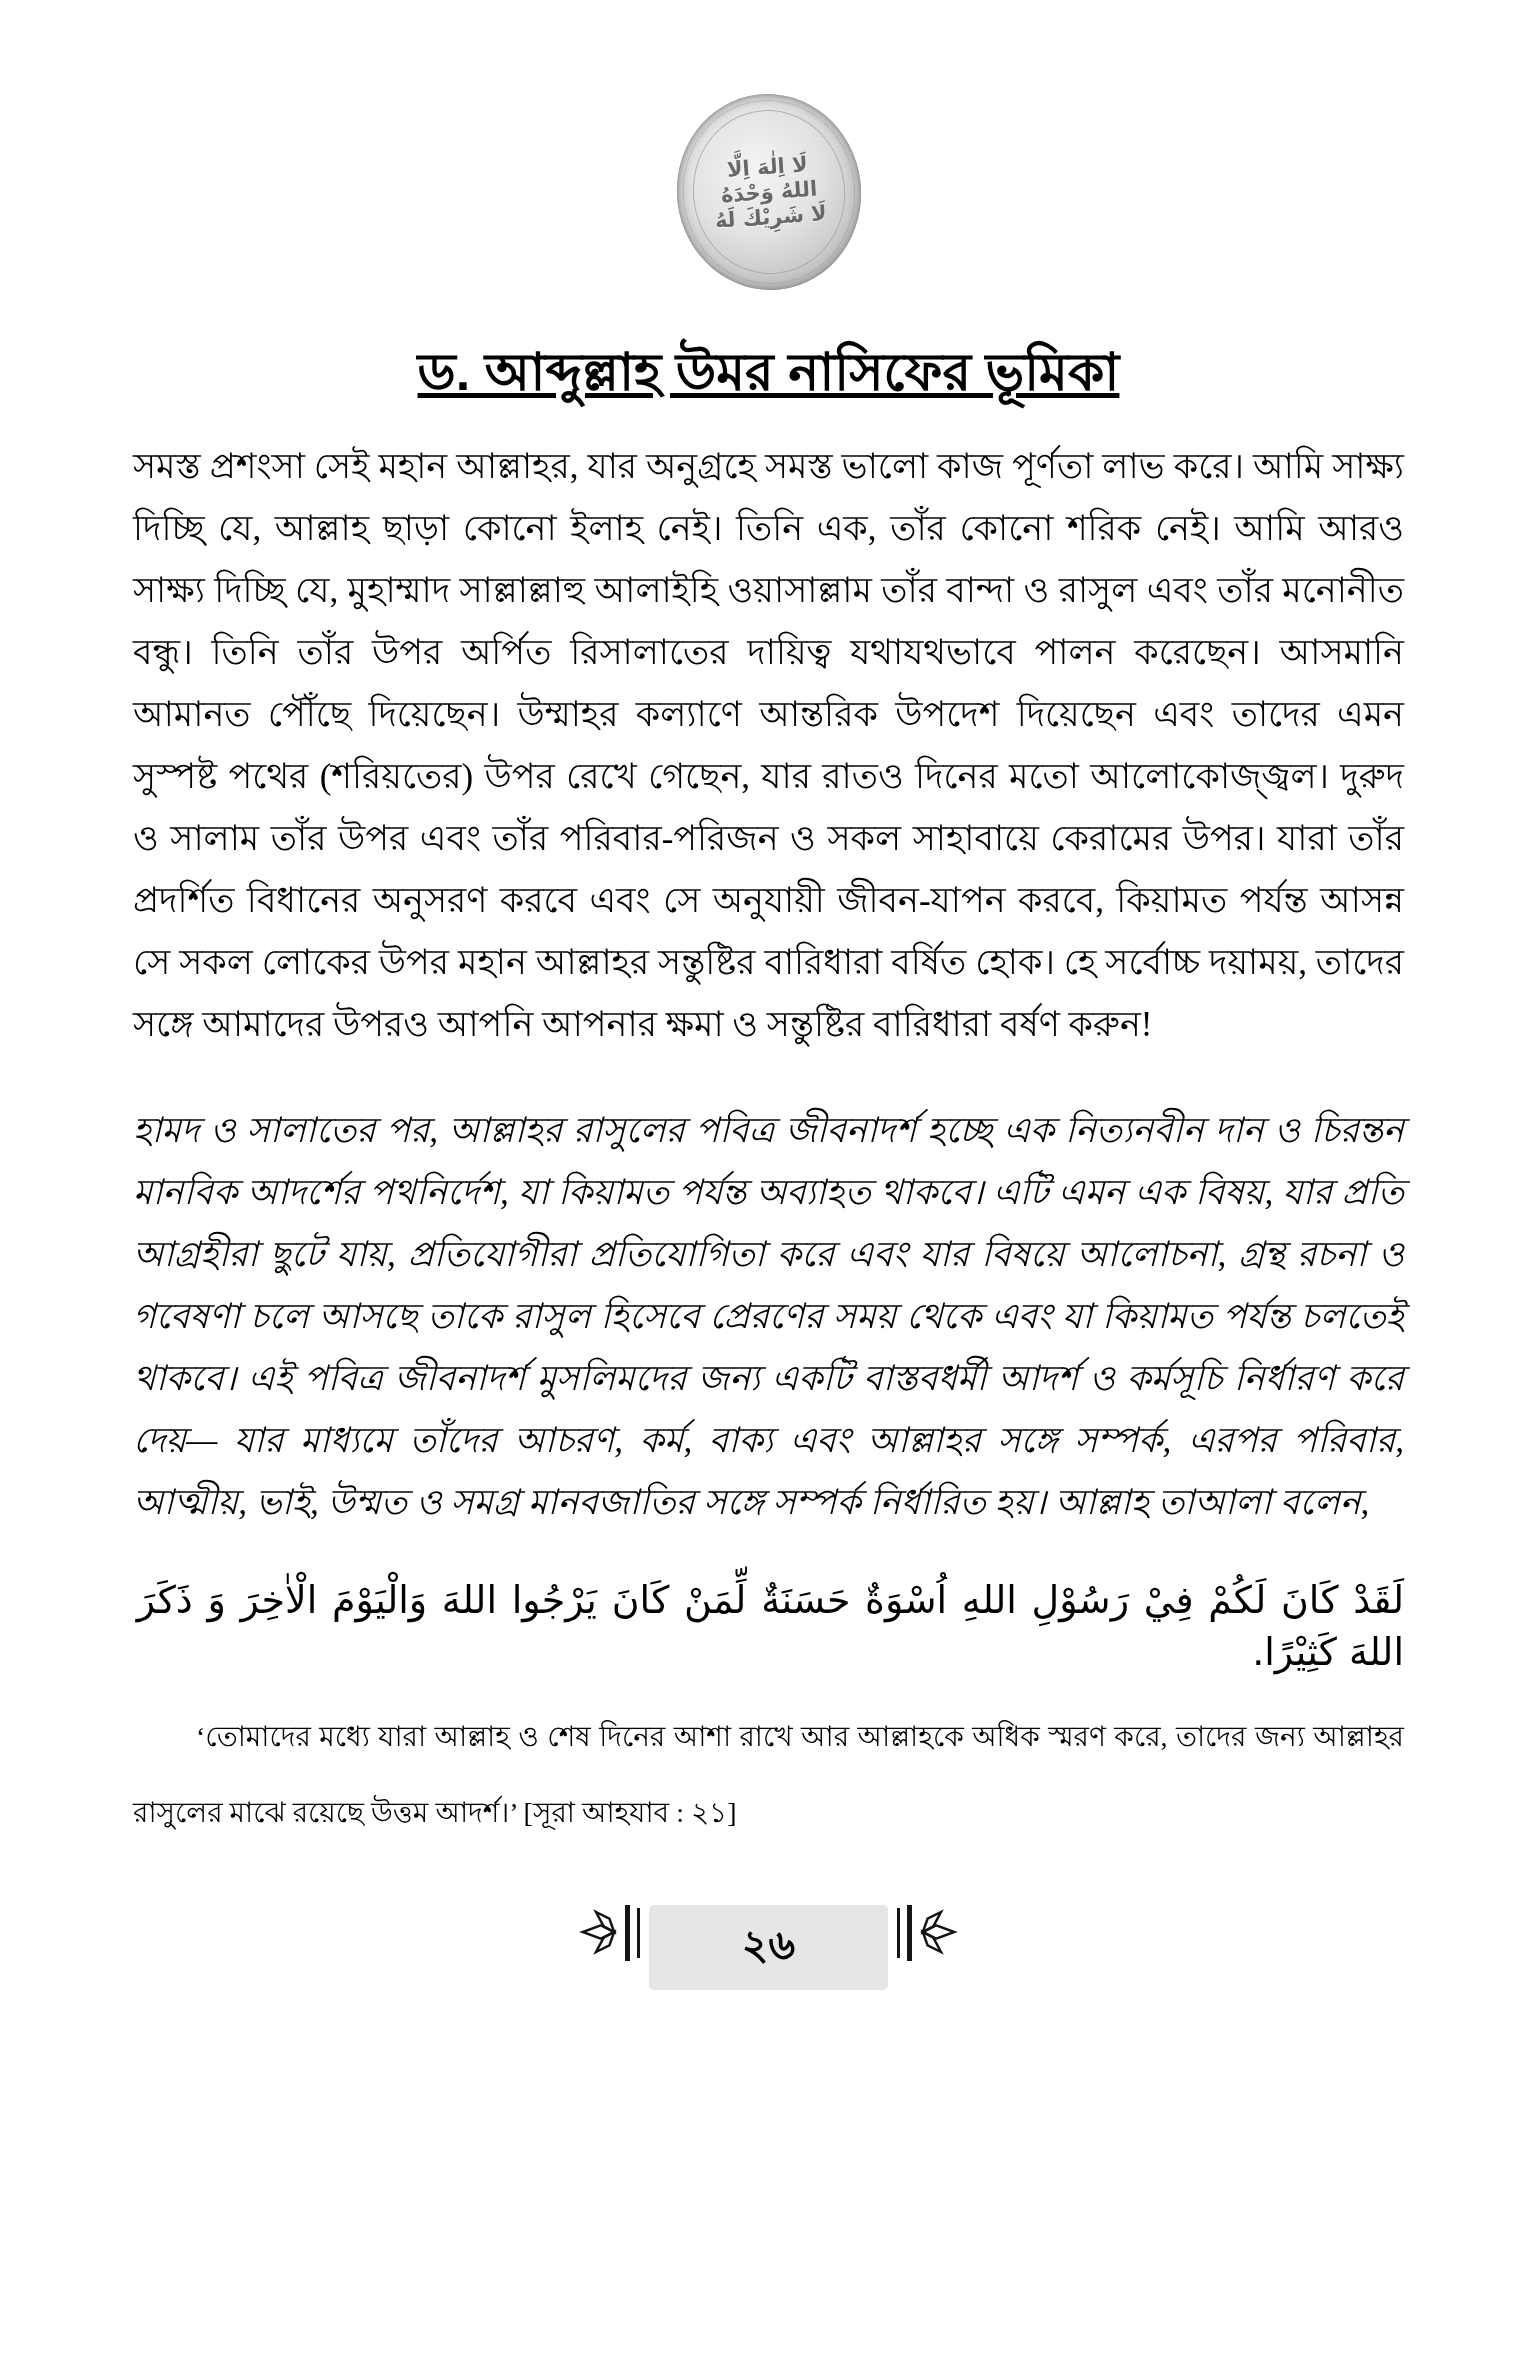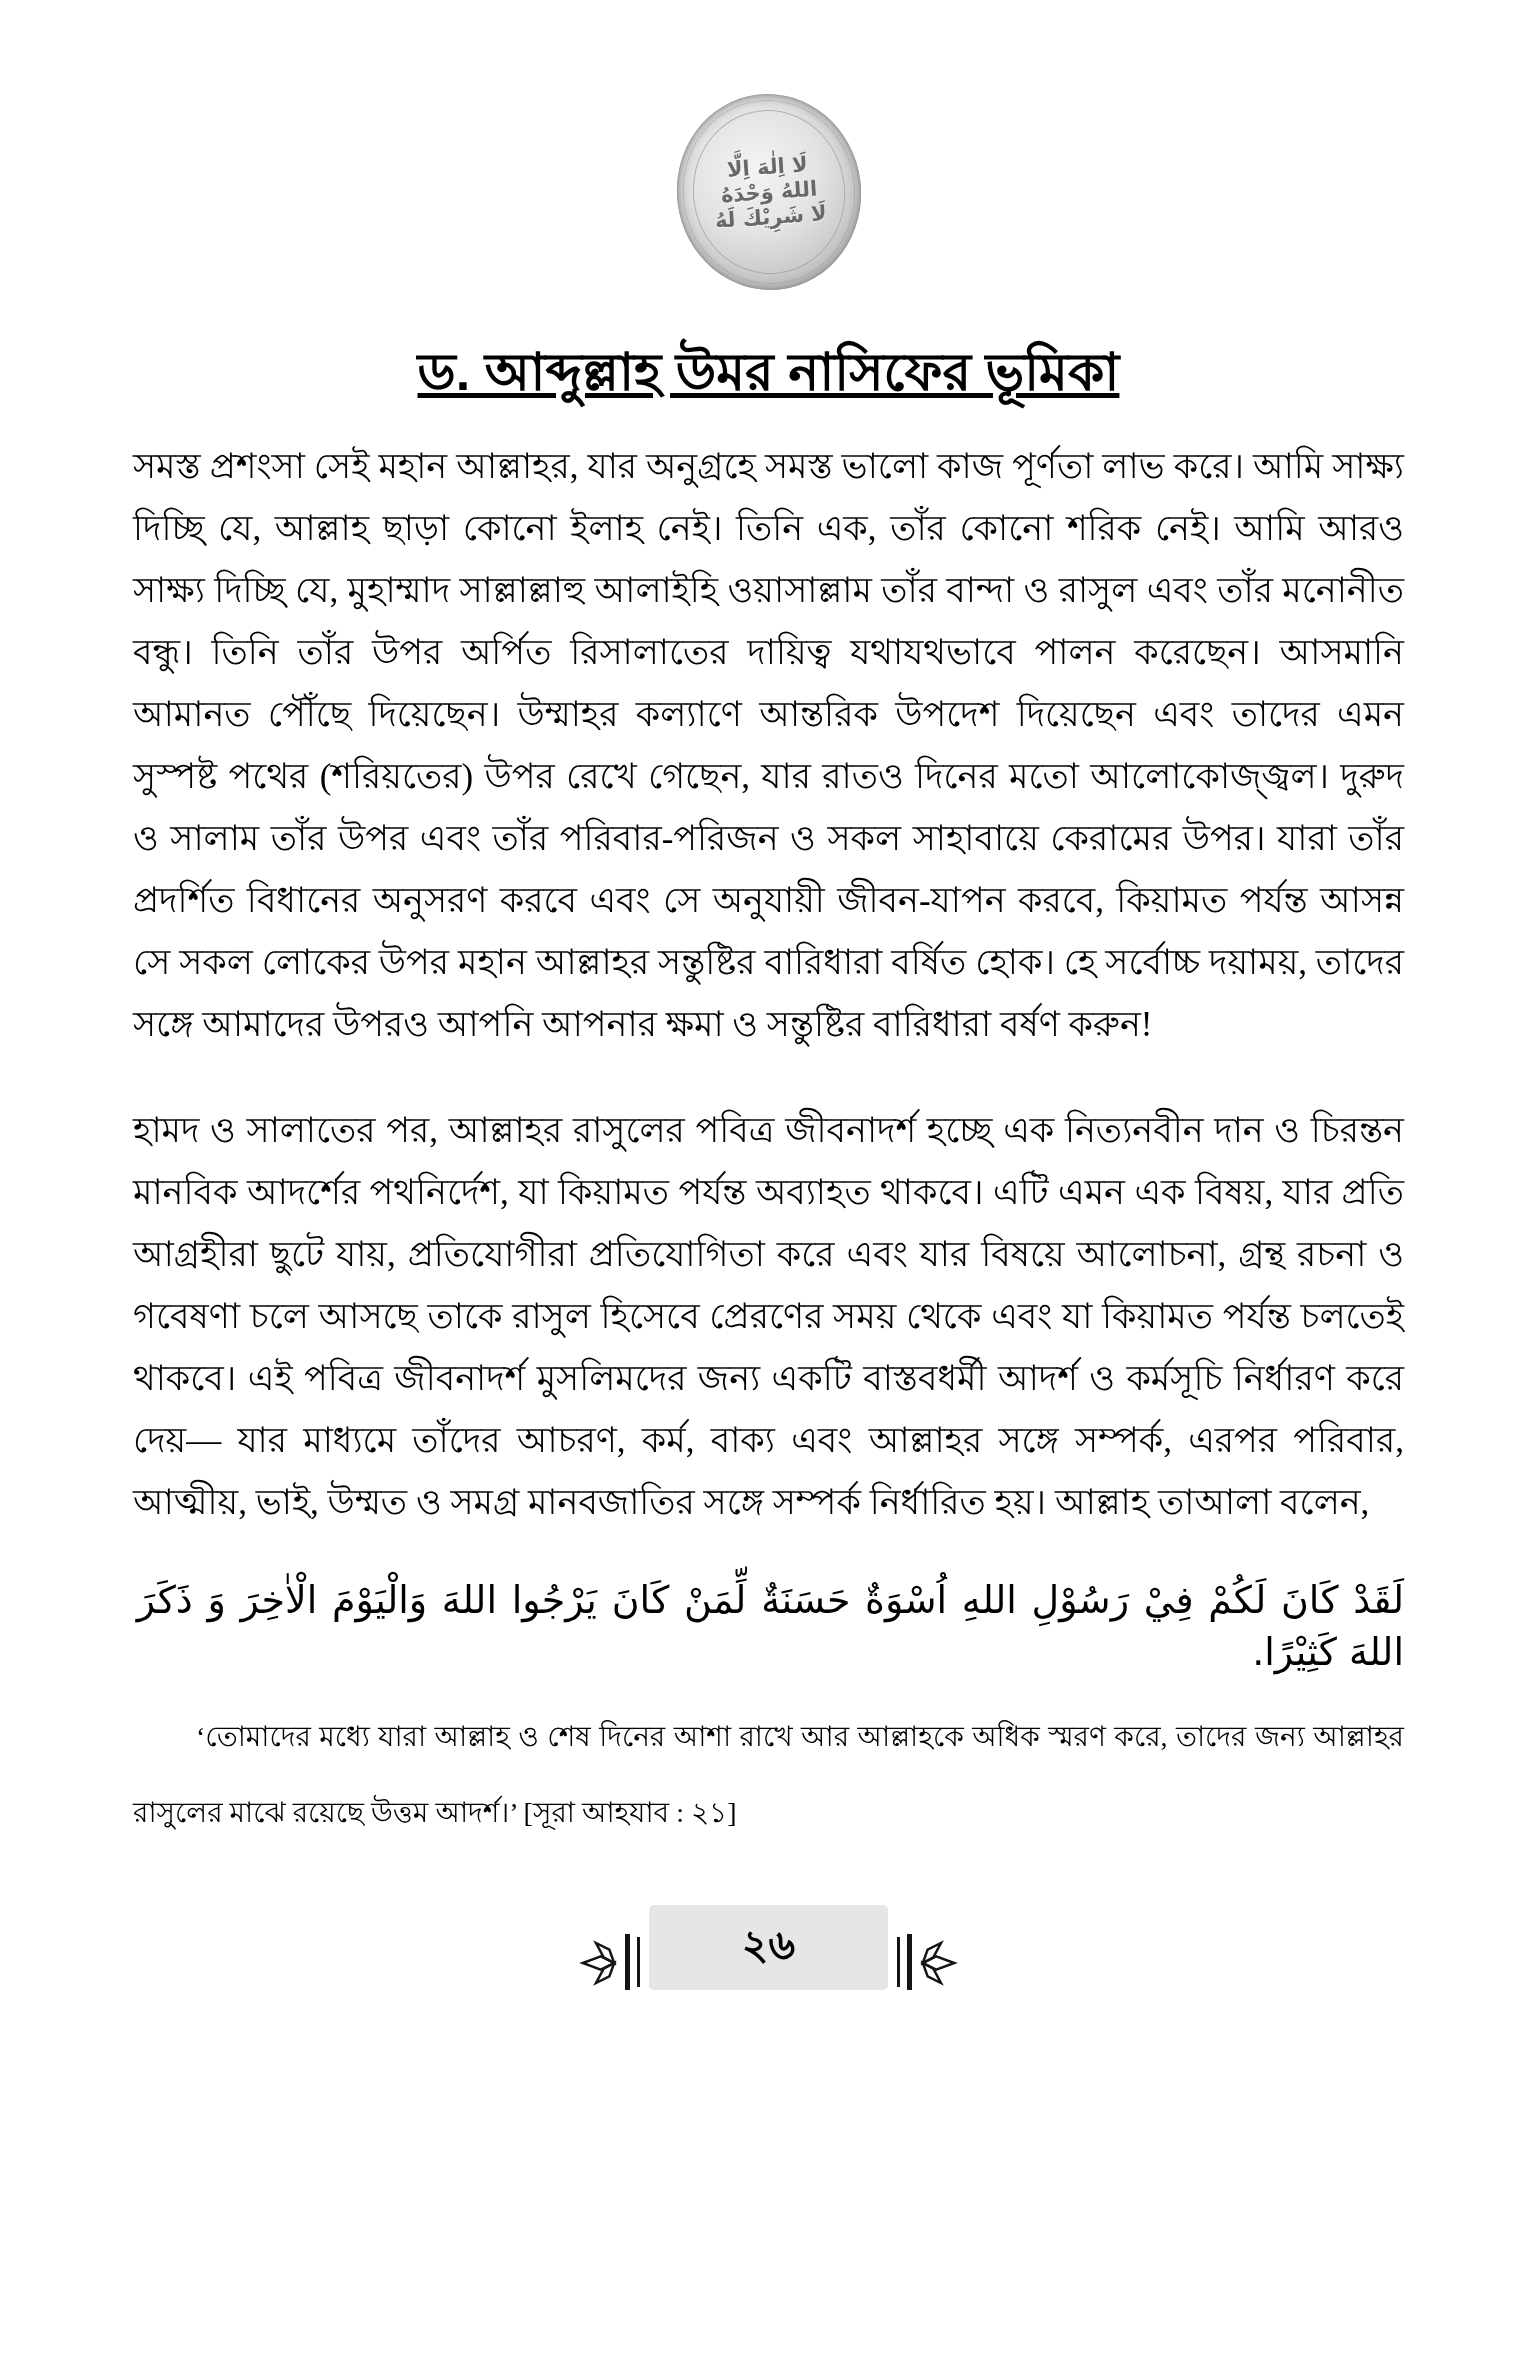--- a/index.html
+++ b/index.html
@@ -55,21 +55,21 @@
     margin:42px 0 17.3px 0;
     text-decoration:underline;
   }
   
   .body-para{
     font-size:35px;
     line-height:62px;
     text-align:justify;
     margin:11.5px 0 0 0;
   }
-  .para2{margin-top:44px;}
+  .para2{margin-top:44px;font-style:italic;}
   
   .arabic{
     direction:rtl;
     font-family:"DejaVu Sans",sans-serif;
     font-size:38px;
     line-height:52px;
     text-align:justify;
     margin:40px 0 13.4px 0;
     padding-left:3.8px;
   }
@@ -78,21 +78,21 @@
     font-size:28px;
     line-height:76px;
     text-align:justify;
     text-indent:63px;
     margin:21px 0 0 0;
   }
   .cite{white-space:nowrap;}
   
   .footer{
     display:flex;
-    align-items:flex-end;
+    align-items:flex-start;
     justify-content:center;
     gap:8.6px;
     margin-top:54px;
   }
   .bars{display:flex;gap:6.7px;align-items:center;}
   .bar{width:4.8px;height:56px;background:#151515;}
   .bar.thin{width:3.8px;height:50px;}
   .flower{display:block;}
   .flower.left{transform:scaleX(-1);}
   .num-box{

